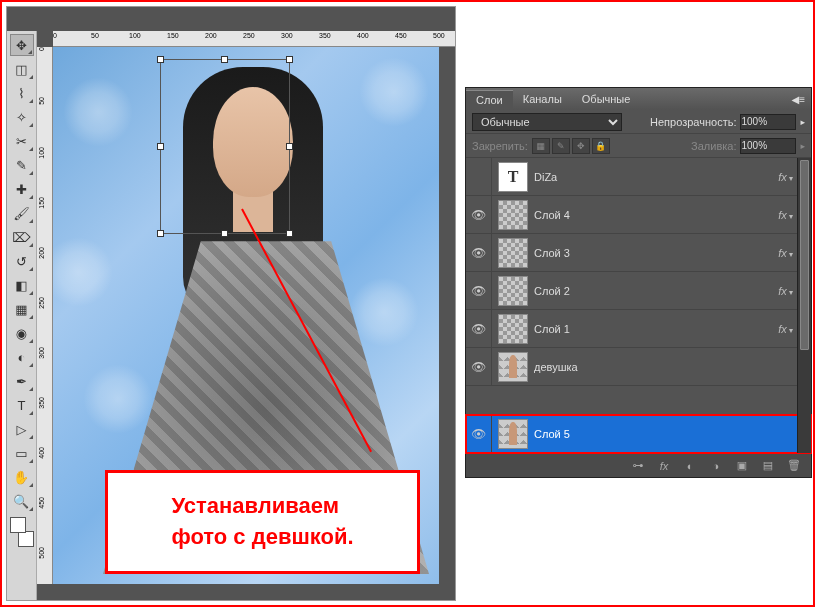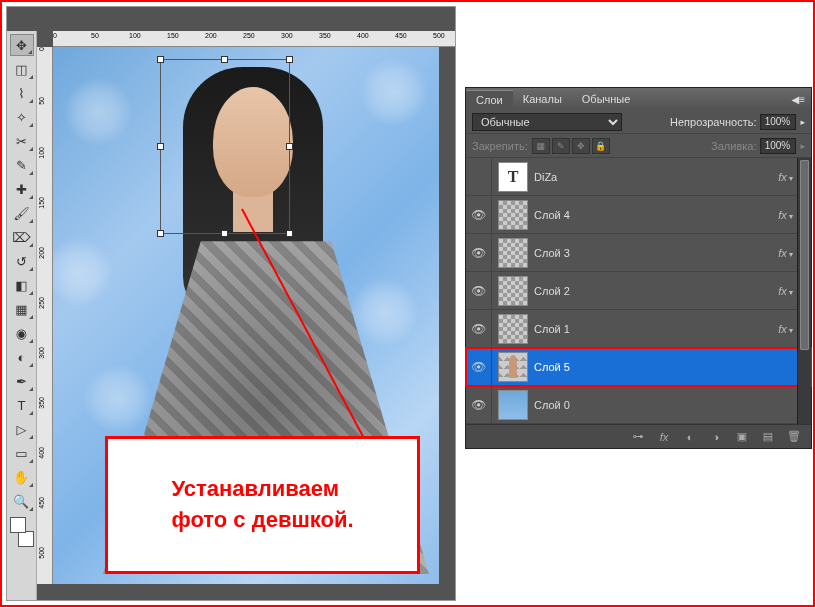--- a/index.html
+++ b/index.html
@@ -37,41 +37,41 @@
 .hair { position: absolute; left: 80px; top: 5px; width: 140px; height: 250px; background: linear-gradient(#1a1a1a,#333); border-radius: 60px 60px 40px 40px; }
 .face { position: absolute; left: 110px; top: 25px; width: 80px; height: 110px; background: linear-gradient(#e8c4a8,#d4a888); border-radius: 50% 50% 45% 45%; }
 .neck { position: absolute; left: 130px; top: 120px; width: 40px; height: 50px; background: #dcb598; }
 
 .transform-box { position: absolute; left: 107px; top: 12px; width: 130px; height: 175px; border: 1px solid #555; }
 .handle { position: absolute; width: 7px; height: 7px; background: #fff; border: 1px solid #333; }
 .h-tl{top:-4px;left:-4px}.h-tr{top:-4px;right:-4px}.h-bl{bottom:-4px;left:-4px}.h-br{bottom:-4px;right:-4px}
 .h-tm{top:-4px;left:50%;margin-left:-4px}.h-bm{bottom:-4px;left:50%;margin-left:-4px}
 .h-ml{left:-4px;top:50%;margin-top:-4px}.h-mr{right:-4px;top:50%;margin-top:-4px}
 
-.callout { position: absolute; left: 52px; bottom: 10px; width: 315px; height: 138px; border: 3px solid #f00; background: #fff; display: flex; align-items: center; justify-content: center; }
+.callout { position: absolute; left: 52px; bottom: 10px; width: 315px; height: 104px; border: 3px solid #f00; background: #fff; display: flex; align-items: center; justify-content: center; }
 .callout-text { color: #f00; font-size: 22px; font-weight: bold; line-height: 1.4; text-align: left; }
 .callout-line { position: absolute; background: #f00; }
 
 .statusbar { position: absolute; left: 16px; bottom: 0; right: 0; height: 16px; background: #d6d6d6; border-top: 1px solid #999; display: flex; align-items: center; font-size: 10px; padding: 0 4px; gap: 10px; }
 
 .layers-panel { position: absolute; left: 463px; top: 85px; width: 347px; border: 1px solid #222; background: #535353; color: #ddd; font-size: 11px; }
 .panel-header { height: 22px; background: linear-gradient(#6a6a6a,#525252); display: flex; align-items: center; }
 .panel-tab { padding: 3px 10px; cursor: pointer; }
 .panel-tab.active { background: #535353; border-top: 1px solid #888; }
 .panel-menu { margin-left: auto; padding: 0 6px; cursor: pointer; font-size: 10px; }
 .blend-row, .lock-row { height: 24px; display: flex; align-items: center; padding: 0 6px; gap: 4px; background: #535353; border-bottom: 1px solid #444; }
 .blend-select { background: #3a3a3a; color: #ddd; border: 1px solid #222; font-size: 11px; height: 18px; width: 150px; padding: 0 4px; }
-.pct-input { width: 36px; height: 16px; background: #3a3a3a; border: 1px solid #222; color: #ddd; font-size: 10px; text-align: center; padding-right: 2px; }
+.pct-input { width: 56px; height: 16px; background: #3a3a3a; border: 1px solid #222; color: #ddd; font-size: 10px; text-align: left; padding-right: 2px; }
 .lock-row { color: #888; }
 .lock-icons { display: flex; gap: 2px; }
 .lock-ico { width: 18px; height: 16px; border: 1px solid #333; background: #444; display: flex; align-items: center; justify-content: center; font-size: 9px; }
 
 .layer-list { background: #535353; position: relative; }
 .layer-row { height: 38px; display: flex; align-items: center; border-bottom: 1px solid #444; padding-right: 16px; position: relative; }
-.layer-row.selected { background: #1a6fd6; color: #fff; }
+.layer-row.selected { background: #1a6fd6; color: #fff; margin-top: 29px; }
 .layer-row.highlighted { outline: 2px solid #f00; outline-offset: -1px; }
 .eye-col { width: 26px; display: flex; align-items: center; justify-content: center; border-right: 1px solid #444; height: 100%; cursor: pointer; }
 .eye-on::before { content: "👁"; font-size: 12px; color: #ccc; }
 .thumb { width: 30px; height: 30px; margin: 0 6px; border: 1px solid #888; position: relative; }
 .checker { background-image: linear-gradient(45deg,#999 25%,transparent 25%),linear-gradient(-45deg,#999 25%,transparent 25%),linear-gradient(45deg,transparent 75%,#999 75%),linear-gradient(-45deg,transparent 75%,#999 75%); background-size: 8px 8px; background-position: 0 0,0 4px,4px -4px,-4px 0; background-color: #ccc; }
 .thumb-blue { background: linear-gradient(#6fa8dc,#8fbdea); }
 .thumb-type { background: #fff; display:flex;align-items:center;justify-content:center;font-size:16px;font-weight:bold;font-family:serif;color:#333; }
 .thumb-g { background-image: linear-gradient(45deg,#999 25%,transparent 25%),linear-gradient(-45deg,#999 25%,transparent 25%); background-size:8px 8px; background-color:#ccc; position:relative; }
 .thumb-g::after{ content:""; position:absolute; left:35%;top:10%;width:30%;height:80%;background:#c89878;border-radius:40% 40% 0 0; }
 .row-fx { position: absolute; right: 18px; font-style: italic; font-size: 11px; color: #bbb; }
@@ -240,29 +240,29 @@
         <div class="thumb checker"></div>
         <span>Слой 2</span>
         <span class="row-fx">fx</span>
       </div>
       <div class="layer-row">
         <div class="eye-col eye-on"></div>
         <div class="thumb checker"></div>
         <span>Слой 1</span>
         <span class="row-fx">fx</span>
       </div>
+      <div class="layer-row">
+        <div class="eye-col eye-on"></div>
+        <div class="thumb thumb-g"></div>
+        <span>девушка</span>
+      </div>
       <div class="layer-row selected highlighted">
         <div class="eye-col eye-on"></div>
         <div class="thumb thumb-g"></div>
         <span>Слой 5</span>
-      </div>
-      <div class="layer-row">
-        <div class="eye-col eye-on"></div>
-        <div class="thumb thumb-blue"></div>
-        <span>Слой 0</span>
       </div>
       <div class="scrollbar">
         <div class="sb-thumb"></div>
       </div>
   </div>
 
   <div class="panel-footer">
     <div class="foot-ico">⊶</div>
     <div class="foot-ico">
         <i>fx</i>

